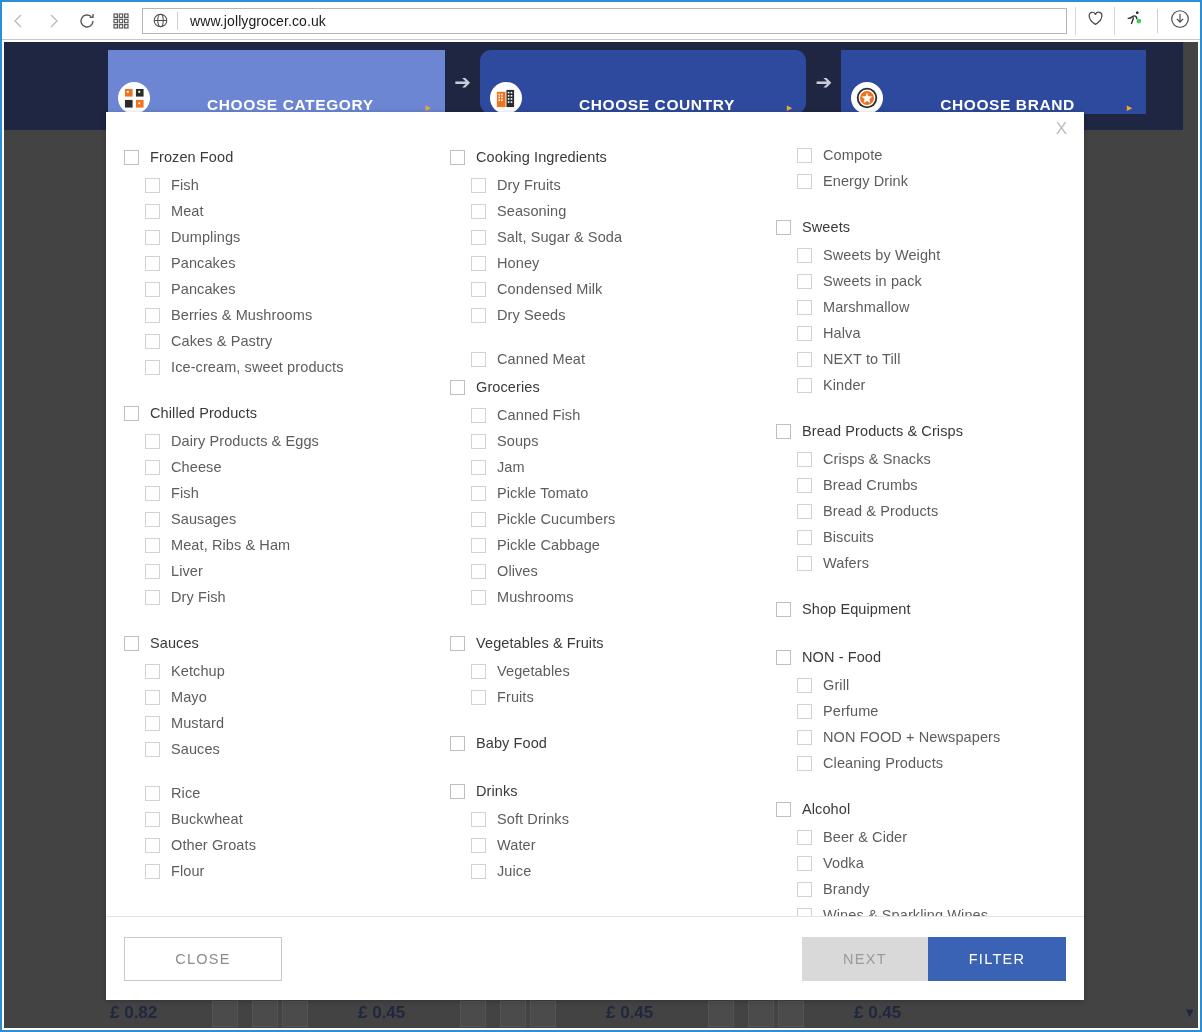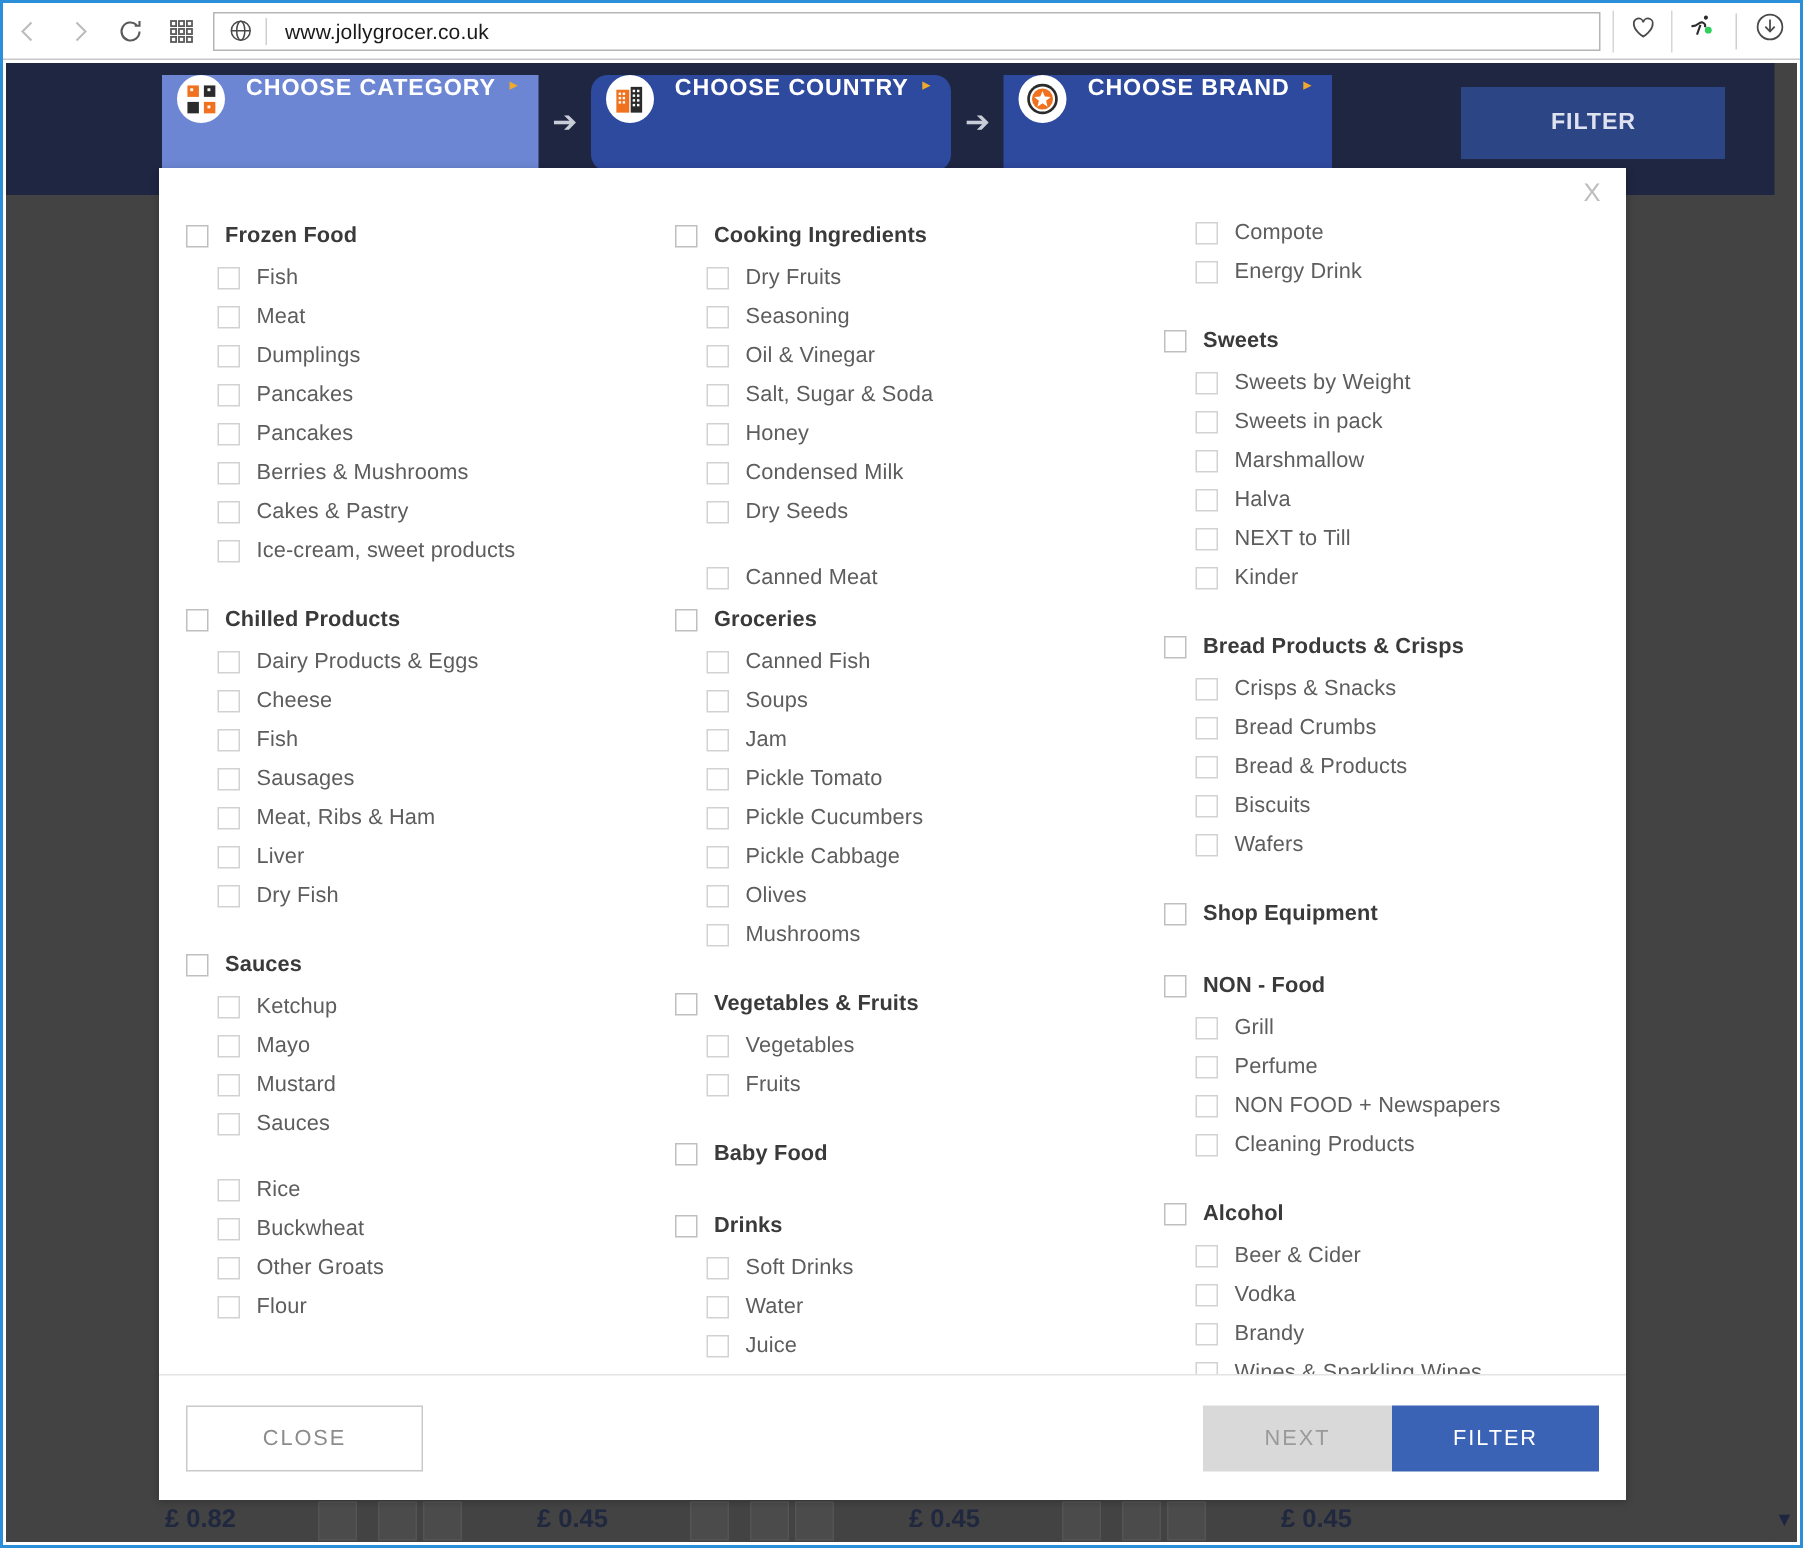--- a/index.html
+++ b/index.html
@@ -85,23 +85,24 @@
     color: #1f2642; font-size: 13px;
   }
 
   
   #step-nav {
     position: absolute; left: 0; top: 16px; width: 100%; height: 48px;
     display: flex; align-items: center;
     padding-left: 104px;
   }
   .step {
-    height: 64px; display: flex; align-items: flex-start;
+    height: 64px; display: flex; align-items: flex-end;
     padding: 0 14px 0 10px;
     color: #ffffff;
+    gap: 43px;
   }
   .step-icon-circle {
     width: 32px; height: 32px; border-radius: 50%;
     background: #ffffff;
     display: flex; align-items: center; justify-content: center;
     flex: 0 0 32px; margin-right: 14px;
   }
   .step-label {
     font-size: 15.5px; font-weight: bold; letter-spacing: .6px;
     white-space: nowrap;
@@ -158,21 +159,21 @@
     width: 15px; height: 15px;
     border: 1px solid #c4c4c4;
     background: #ffffff;
     flex: 0 0 15px;
     margin-right: 11px;
   }
   .row.parent .cb { border-color: #bfbfbf; }
   .row.child { padding-left: 21px; }
   .row.child .cb { border-color: #d2d2d2; }
   .lbl-parent {
-    font-size: 14.5px; font-weight: bold; color: #3a3a3a; letter-spacing: .1px;
+    font-size: 14.5px; font-weight: normal; color: #3a3a3a; letter-spacing: .1px;
   }
   .lbl-child {
     font-size: 14.5px; color: #5d5d5d; letter-spacing: .1px;
   }
   .grp-gap { height: 12px; }
 
   #modal-footer {
     height: 84px; flex: 0 0 84px;
     border-top: 1px solid #e3e3e3;
     display: flex; align-items: center;
@@ -510,24 +511,20 @@
               <div class="row child">
                 <span class="cb"></span>
                 <span class="lbl-child">Dry Fruits</span>
               </div>
               <div class="row child">
                 <span class="cb"></span>
                 <span class="lbl-child">Seasoning</span>
               </div>
               <div class="row child">
                 <span class="cb"></span>
-                <span class="lbl-child">Oil &amp; Vinegar</span>
-              </div>
-              <div class="row child">
-                <span class="cb"></span>
                 <span class="lbl-child">Salt, Sugar &amp; Soda</span>
               </div>
               <div class="row child">
                 <span class="cb"></span>
                 <span class="lbl-child">Honey</span>
               </div>
               <div class="row child">
                 <span class="cb"></span>
                 <span class="lbl-child">Condensed Milk</span>
               </div>

